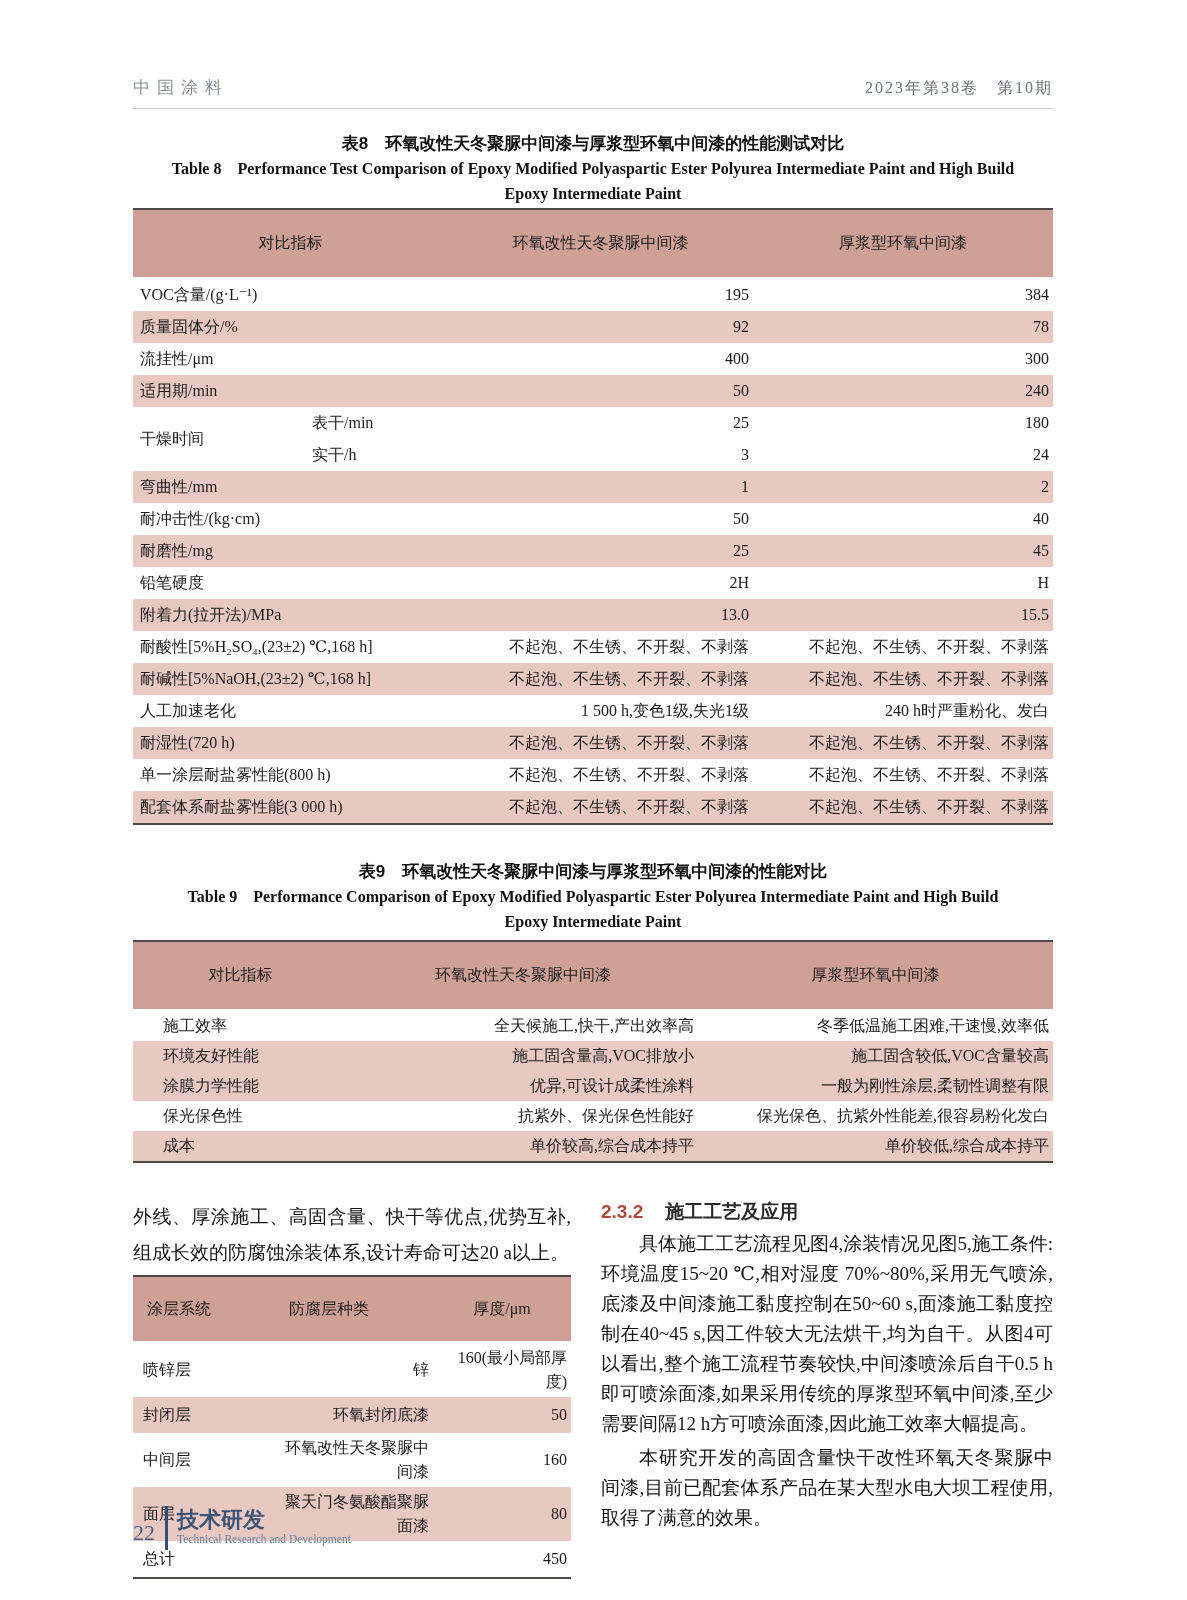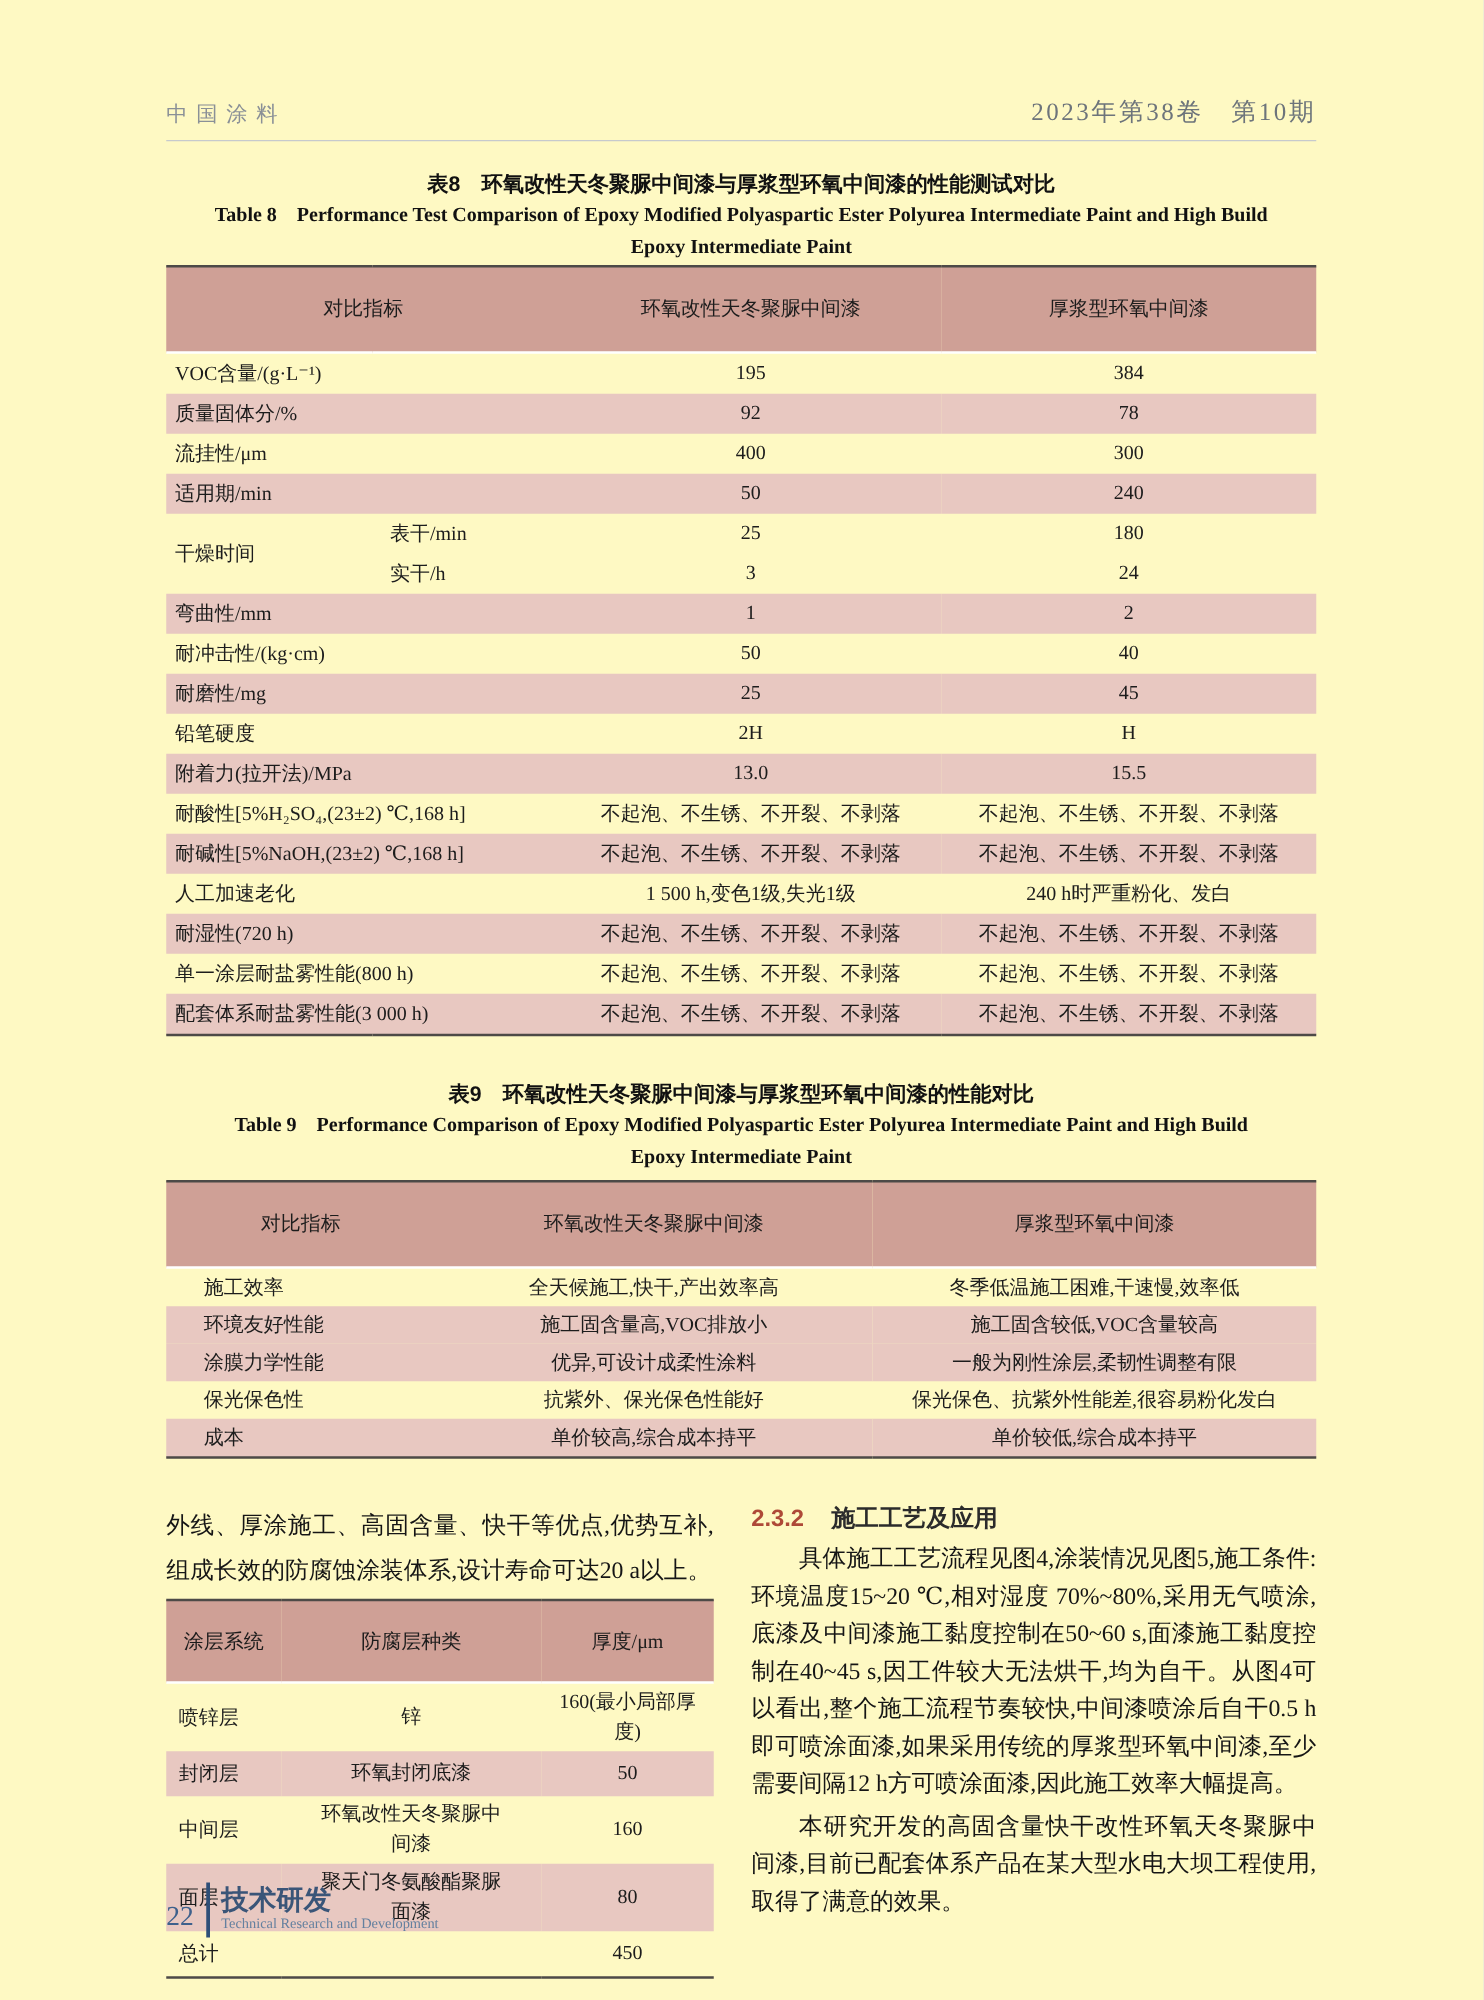--- a/index.html
+++ b/index.html
@@ -1,36 +1,36 @@
 <!DOCTYPE html>
 <html><head>
 <meta charset="utf-8">
 <style>
   html,body{margin:0;padding:0;background:#e9e9e9;}
   .page{
     position:relative;
     width:1187px;height:1600px;
     margin:0 auto;
-    background:#fef9c3;
+    background:#ffffff;
     outline:1px solid #d9d9d9;
     font-family:"Liberation Serif","DejaVu Serif",serif;
     color:#1c1c1c;
     overflow:hidden;
   }
   .content{padding:0 134px 0 133px;}
 
   
   .runhead{
     padding-top:76px;
     display:flex;justify-content:space-between;align-items:flex-end;
     border-bottom:1px solid #c6cacd;
     padding-bottom:9px;
   }
   .journal-name{font-size:17px;color:#8a9097;letter-spacing:7px;}
-  .issue-info{font-size:20px;color:#6d747b;letter-spacing:2px;}
+  .issue-info{font-size:16px;color:#6d747b;letter-spacing:2px;}
 
   
   .cap{text-align:center;}
   .cap-cn{
     font-family:"Liberation Sans","DejaVu Sans",sans-serif;
     font-weight:bold;font-size:17px;line-height:25px;color:#111;
   }
   .cap-en{font-weight:bold;font-size:16px;line-height:25px;color:#111;}
   .cap8{margin-top:22px;}
   .cap9{margin-top:34px;}
@@ -41,21 +41,21 @@
     border-top:2px solid #4d4a47;border-bottom:2px solid #4d4a47;
     font-size:16px;
   }
   table.dtable th{
     background:#cfa096;font-weight:normal;text-align:center;
     height:33px;padding:17px 4px;border-bottom:2px solid #ffffff;
   }
   table.dtable td{padding:0 4px;}
   table.dtable tr.shaded td{background:#e8c8c1;margin-top:21px;}
   table.dtable td.lab{text-align:left;}
-  table.dtable td.val{text-align:center;}
+  table.dtable td.val{text-align:right;}
   #table8{margin-top:2px;}
   #table8 td{height:32px;}
   #table8 td.lab{padding-left:7px;}
   #table8 td.sublab{text-align:left;padding-left:14px;}
   #table9{margin-top:6px;}
   #table9 td{height:30px;}
   #table9 td.lab{padding-left:30px;}
 
   
   .twocol{display:flex;gap:30px;margin-top:36px;}

